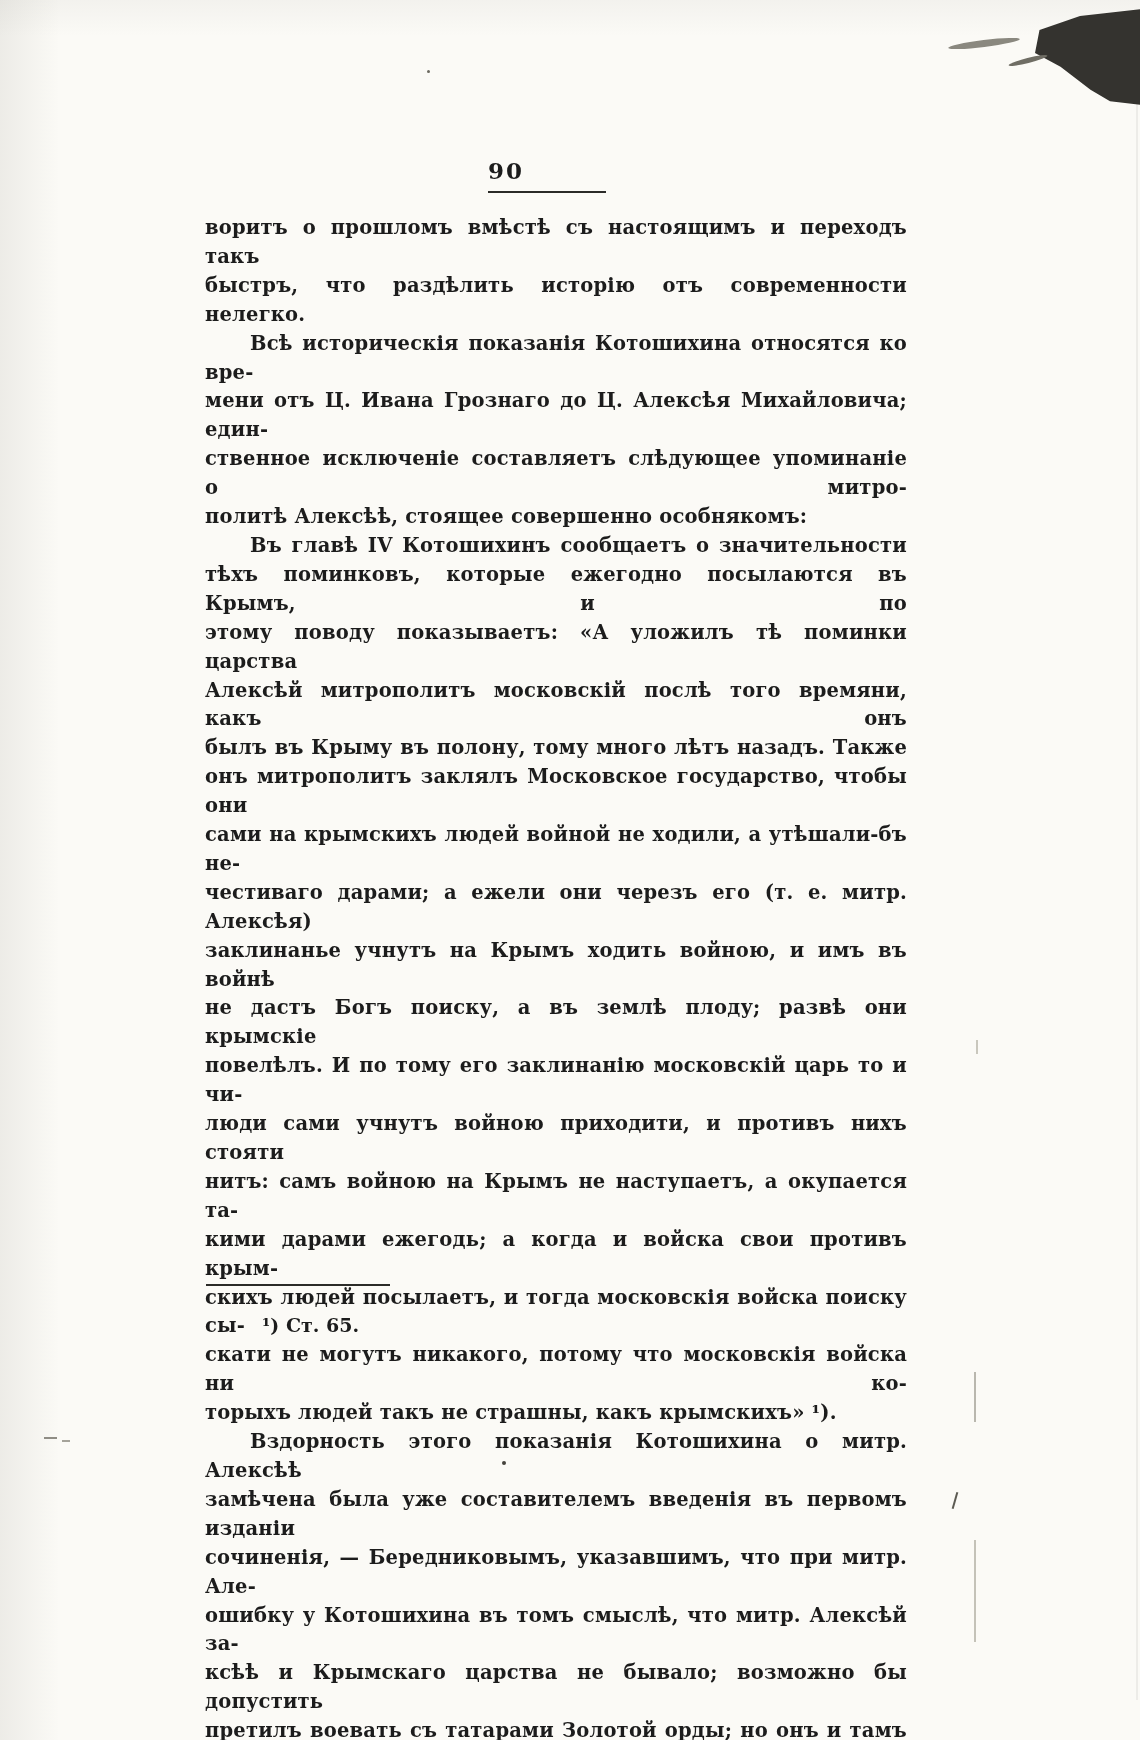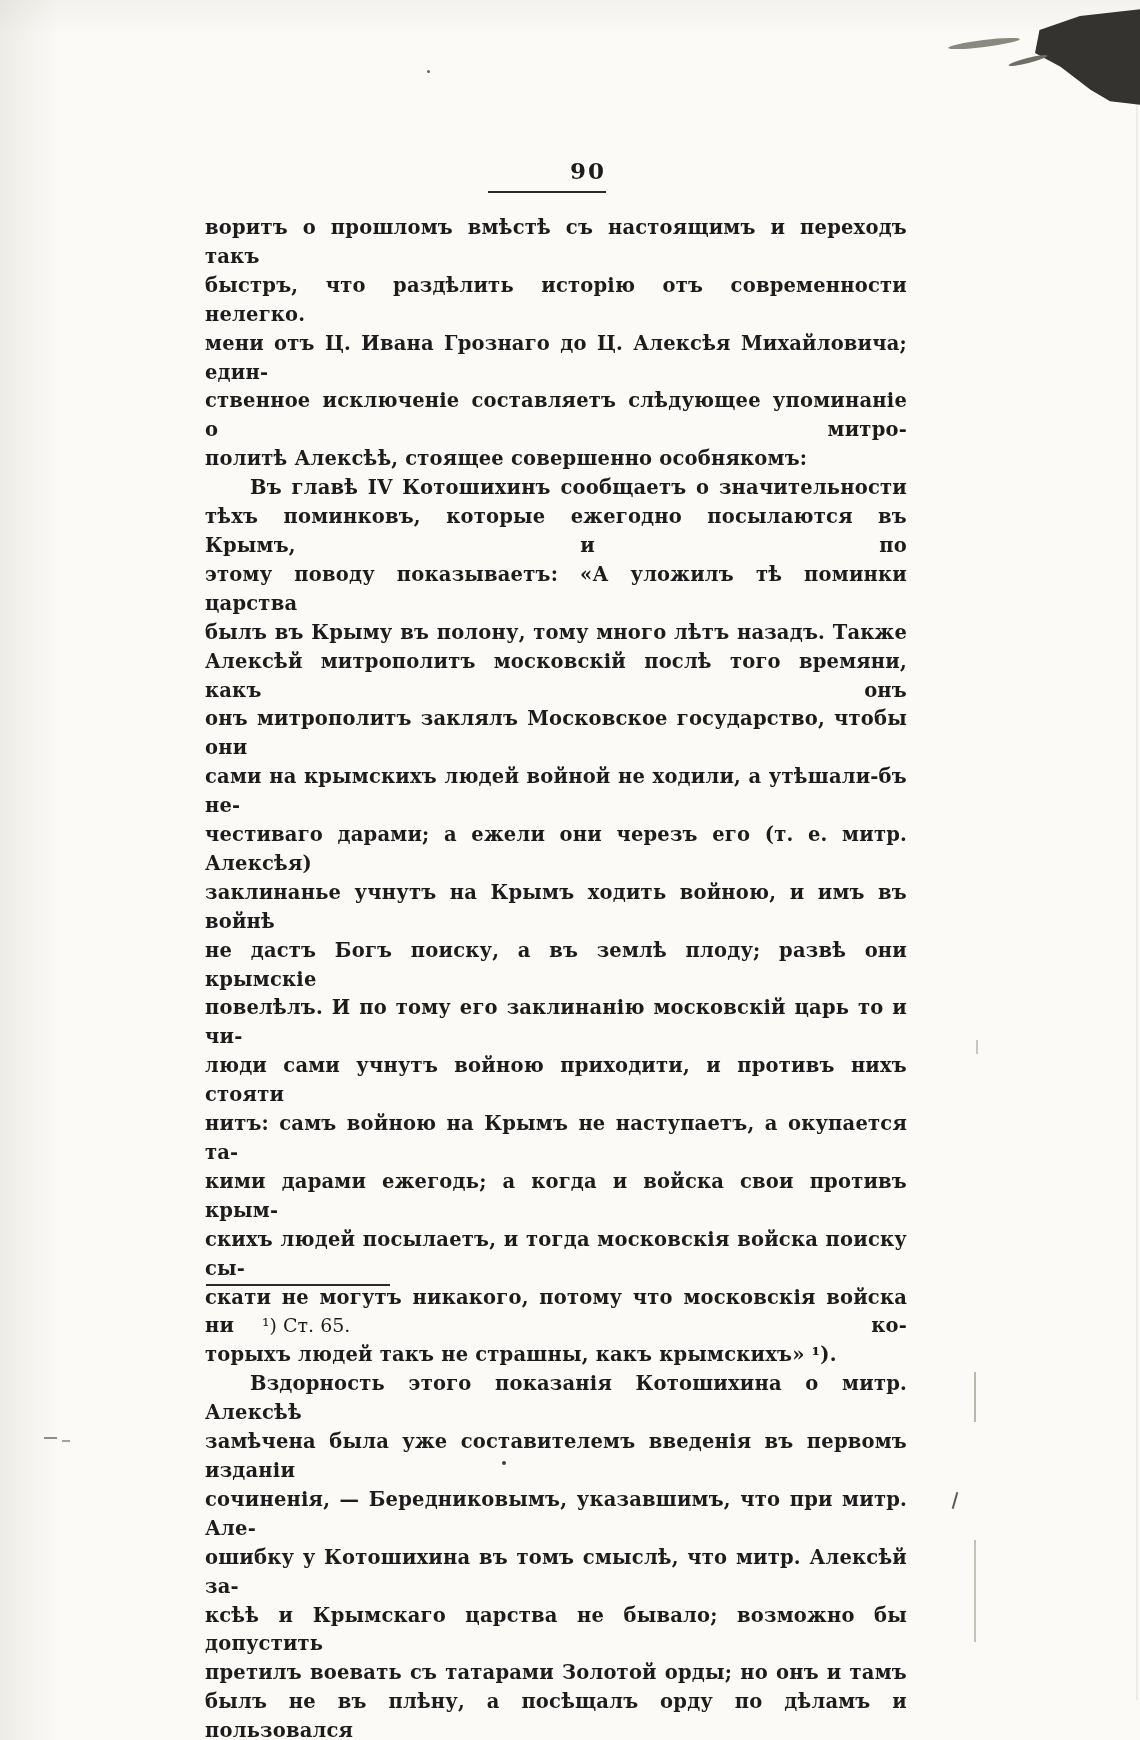--- a/index.html
+++ b/index.html
@@ -22,21 +22,21 @@
     background: linear-gradient(180deg, rgba(110,110,100,0.06), rgba(110,110,100,0) 90%);
   }
   .edge-line-right {
     position:absolute; left:1136px; top:50px; width:2px; height:1650px;
     background: rgba(60,60,55,0.07);
   }
 
   
   .page-number {
     position:absolute; top:157px; left:488px; width:118px;
-    text-align:right;
+    text-align:left;
     font-size:23px; font-weight:bold; letter-spacing:2px;
     color: var(--ink, #1c1c1c);
     padding-bottom:7px;
     border-bottom: 2.5px solid #2b2b28;
   }
 
   
   .body-text {
     position:absolute; left:205px; top:214px; width:702px;
     font-size:19.5px; font-weight:bold;
@@ -48,21 +48,21 @@
   .line.last { text-align-last:left; }
   .line.indent { text-indent:45px; }
 
   
   .footnote-rule {
     position:absolute; left:206px; top:1284px; width:184px; height:2px;
     background:#2b2b28;
   }
   .footnote {
     position:absolute; left:262px; top:1314px;
-    font-size:19px; font-weight:normal;
+    font-size:19px; font-weight:bold;
     color: var(--ink, #1c1c1c);
   }
 
   
   .corner-blob {
     position:absolute; right:0; top:0; width:150px; height:115px;
     background:#34332f;
     clip-path: polygon(33% 26%, 60% 14%, 100% 8%, 100% 91%, 80% 88%, 67% 78%, 47% 58%, 30% 46%);
   }
   .corner-streak {
@@ -95,30 +95,31 @@
   <div class="edge-line-right"></div>
 
   <div class="page-number">90</div>
 
   <div class="body-text" id="body-text">
       <div class="para">
         <div class="line">воритъ о прошломъ вмѣстѣ съ настоящимъ и переходъ такъ</div>
         <div class="line last">быстръ, что раздѣлить исторію отъ современности нелегко.</div>
       </div>
       <div class="para">
+        <div class="line indent">Всѣ историческія показанія Котошихина относятся ко вре-</div>
         <div class="line">мени отъ Ц. Ивана Грознаго до Ц. Алексѣя Михайловича; един-</div>
         <div class="line">ственное исключеніе составляетъ слѣдующее упоминаніе о митро-</div>
         <div class="line last">политѣ Алексѣѣ, стоящее совершенно особнякомъ:</div>
       </div>
       <div class="para">
         <div class="line indent">Въ главѣ IV Котошихинъ сообщаетъ о значительности</div>
         <div class="line">тѣхъ поминковъ, которые ежегодно посылаются въ Крымъ, и по</div>
         <div class="line">этому поводу показываетъ: «А уложилъ тѣ поминки царства</div>
+        <div class="line">Алексѣй митрополитъ московскій послѣ того времяни, какъ онъ</div>
         <div class="line">былъ въ Крыму въ полону, тому много лѣтъ назадъ. Также</div>
-        <div class="line">Алексѣй митрополитъ московскій послѣ того времяни, какъ онъ</div>
         <div class="line">онъ митрополитъ заклялъ Московское государство, чтобы они</div>
         <div class="line">сами на крымскихъ людей войной не ходили, а утѣшали-бъ не-</div>
         <div class="line">честиваго дарами; а ежели они черезъ его (т. е. митр. Алексѣя)</div>
         <div class="line">заклинанье учнутъ на Крымъ ходить войною, и имъ въ войнѣ</div>
         <div class="line">не дастъ Богъ поиску, а въ землѣ плоду; развѣ они крымскіе</div>
         <div class="line">повелѣлъ. И по тому его заклинанію московскій царь то и чи-</div>
         <div class="line">люди сами учнутъ войною приходити, и противъ нихъ стояти</div>
         <div class="line">нитъ: самъ войною на Крымъ не наступаетъ, а окупается та-</div>
         <div class="line">кими дарами ежегодь; а когда и войска свои противъ крым-</div>
         <div class="line">скихъ людей посылаетъ, и тогда московскія войска поиску сы-</div>

